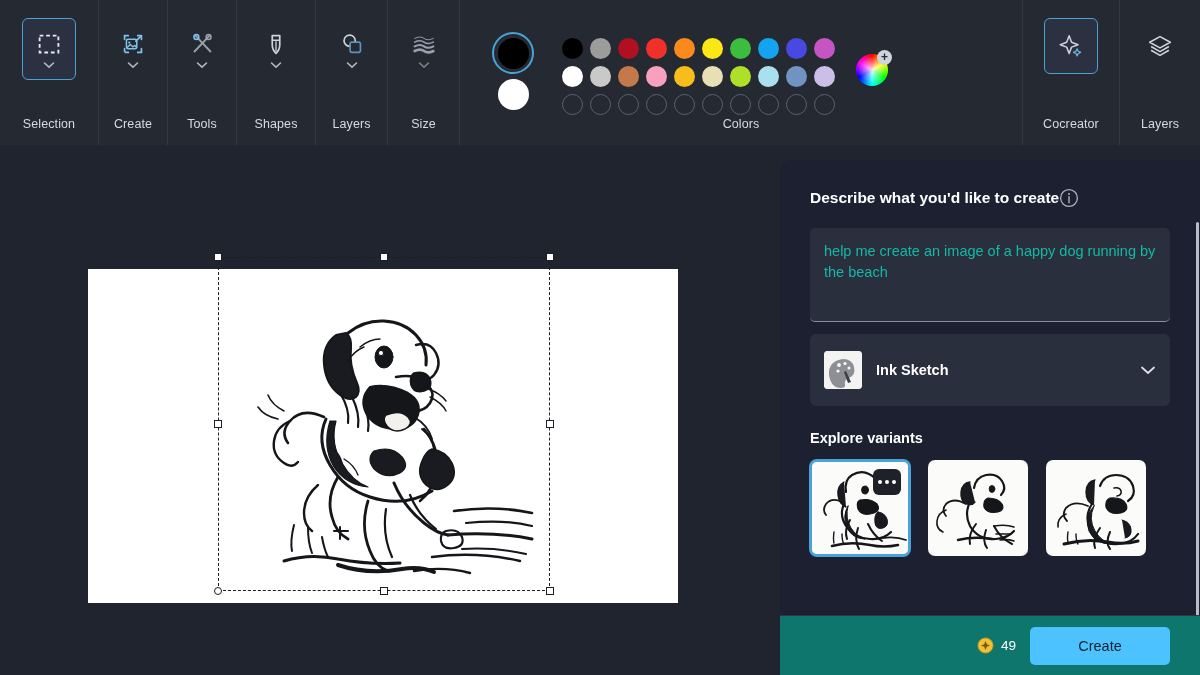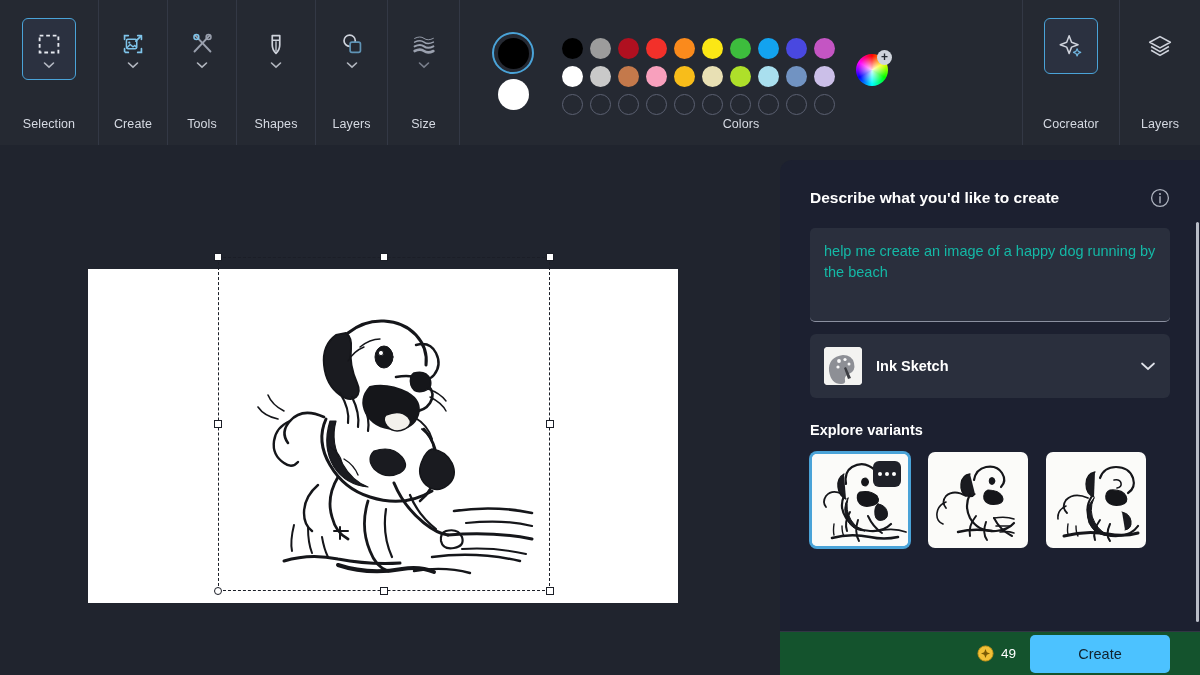--- a/index.html
+++ b/index.html
@@ -107,32 +107,32 @@
   .h.e { right: -5px; top: 50%; margin-top:-4px; } .h.sw { left: -5px; bottom: -5px; }
   .h.s { left: 50%; margin-left:-4px; bottom: -5px; } .h.se { right: -5px; bottom: -5px; }
 
   
   .copanel {
     position: absolute; right: 0; top: 160px; width: 420px; height: 515px;
     background: #1c2030;
     border-top-left-radius: 12px;
   }
   .cp-scroll { position: absolute; left: 0; top: 0; right: 0; bottom: 55px; padding: 28px 30px 0 30px; }
-  .cp-title-row { display: flex; align-items: center; justify-content: space-between; }
+  .cp-title-row { display: flex; align-items: center; }
   .cp-title { font-size: 15.5px; font-weight: bold; color: #ffffff; }
   .info-ico { width: 20px; height: 20px; cursor: pointer; }
   .prompt-box {
     margin-top: 20px; height: 94px; background: #2a2f3d;
     border-radius: 5px; border-bottom: 1.5px solid #8b90a0;
     padding: 13px 14px; cursor: text;
   }
   .prompt-text { font-size: 14.5px; line-height: 21px; color: #14b8a6; }
   .sec-label { margin-top: 24px; font-size: 14.5px; font-weight: bold; color: #ffffff; }
   .style-select {
-    margin-top: 12px; height: 64px; background: #2a2f3d; border-radius: 6px;
+    margin-top: 12px; height: 72px; background: #2a2f3d; border-radius: 6px;
     display: flex; align-items: center; padding: 0 14px; gap: 14px; cursor: pointer;
   }
   .style-thumb {
     width: 38px; height: 38px; border-radius: 4px; background: #f3f3f1;
     display:flex; align-items:center; justify-content:center; overflow:hidden;
   }
   .style-name { flex: 1; font-size: 14.5px; font-weight: bold; color: #ffffff; }
   .variants { margin-top: 14px; display: flex; gap: 18px; }
   .variant {
     position: relative; width: 100px; height: 96px; border-radius: 7px;
@@ -140,22 +140,22 @@
     border: 2px solid transparent;
   }
   .variant.active { border-color: #4aa3d8; box-shadow: 0 0 0 1px #4aa3d8; }
   .var-menu {
     position: absolute; right: 7px; top: 7px; width: 28px; height: 26px;
     background: #1f2129; border-radius: 6px;
     display: flex; align-items: center; justify-content: center; gap: 3px;
   }
   .var-menu i { width: 4px; height: 4px; border-radius: 50%; background: #fff; display:block; }
   .cp-footer {
-    position: absolute; left: 0; right: 0; bottom: 0; height: 44px;
-    background: #14532d;
+    position: absolute; left: 0; right: 0; bottom: 0; height: 60px;
+    background: #0f766e;
     border-top: 1px solid #313644;
     display: flex; align-items: center; justify-content: flex-end;
     gap: 14px; padding-right: 30px;
   }
   .credits { display: flex; align-items: center; gap: 7px; }
   .coin { width: 17px; height: 17px; }
   .credit-num { font-size: 13.5px; color: #ffffff; }
   .create-btn {
     width: 140px; height: 38px; border-radius: 5px; background: #4cc2ff;
     color: #10222e; font-size: 14.5px; border: none; cursor: pointer;

